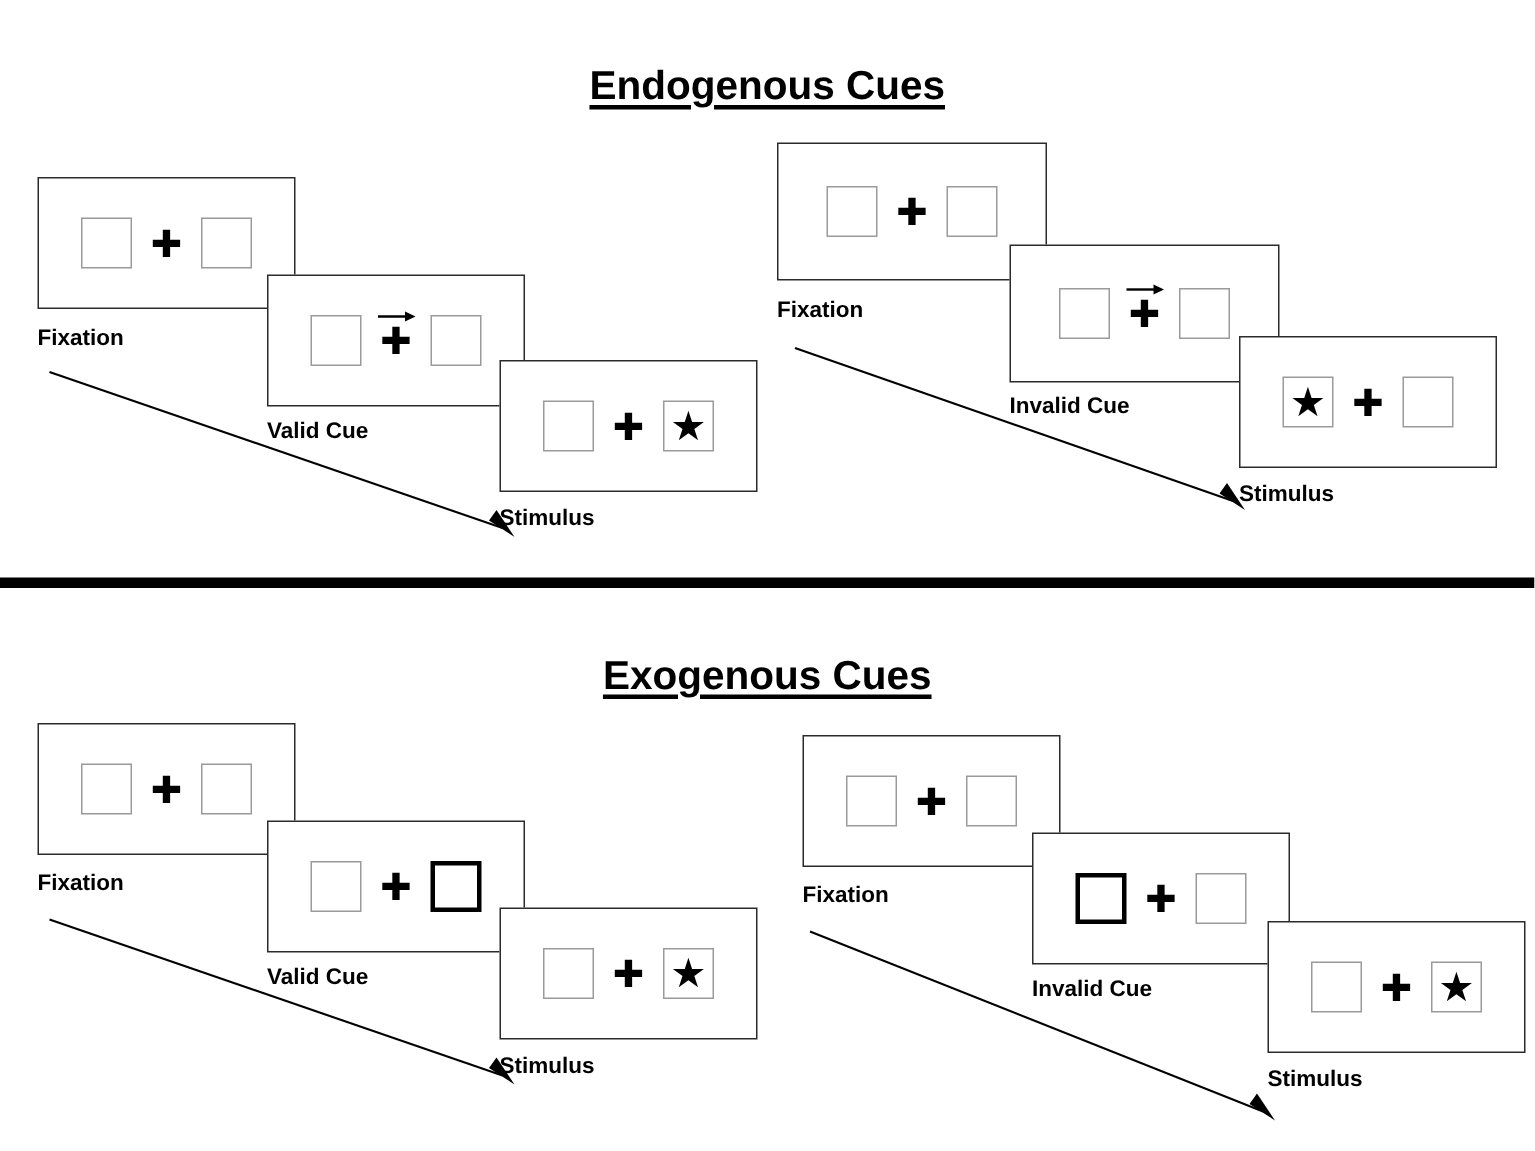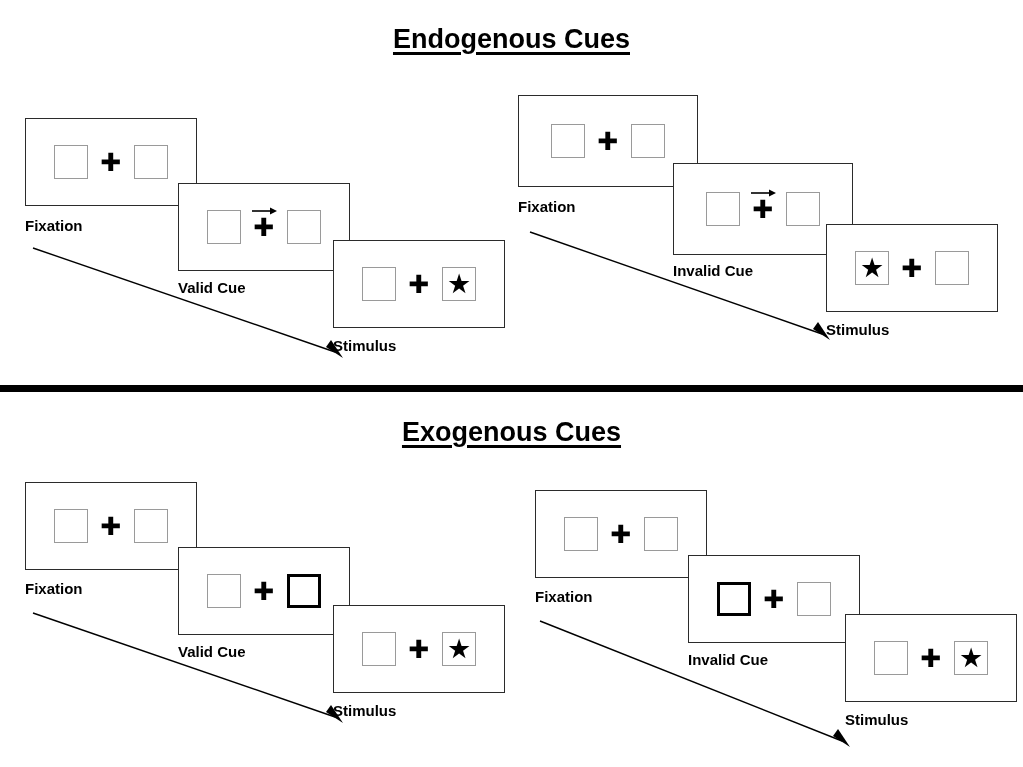--- a/index.html
+++ b/index.html
@@ -12,20 +12,21 @@
   .section{position:absolute;left:0;width:1023px;}
   #section-endogenous{top:0;height:388px;}
   #section-exogenous{top:392px;height:429px;padding-left:28px;}
 
   .section-title{
     position:absolute;left:0;width:1023px;text-align:center;
     font-size:27px;font-weight:bold;letter-spacing:0px;
     text-decoration:underline;text-underline-offset:4px;
     text-decoration-thickness:3px;
     white-space:nowrap;
+    margin-top:18px;
   }
 
   .divider{
     position:absolute;left:0;top:385px;width:1023px;height:7px;
     background:#000000;
   }
 
   
   .panel{
     position:absolute;

